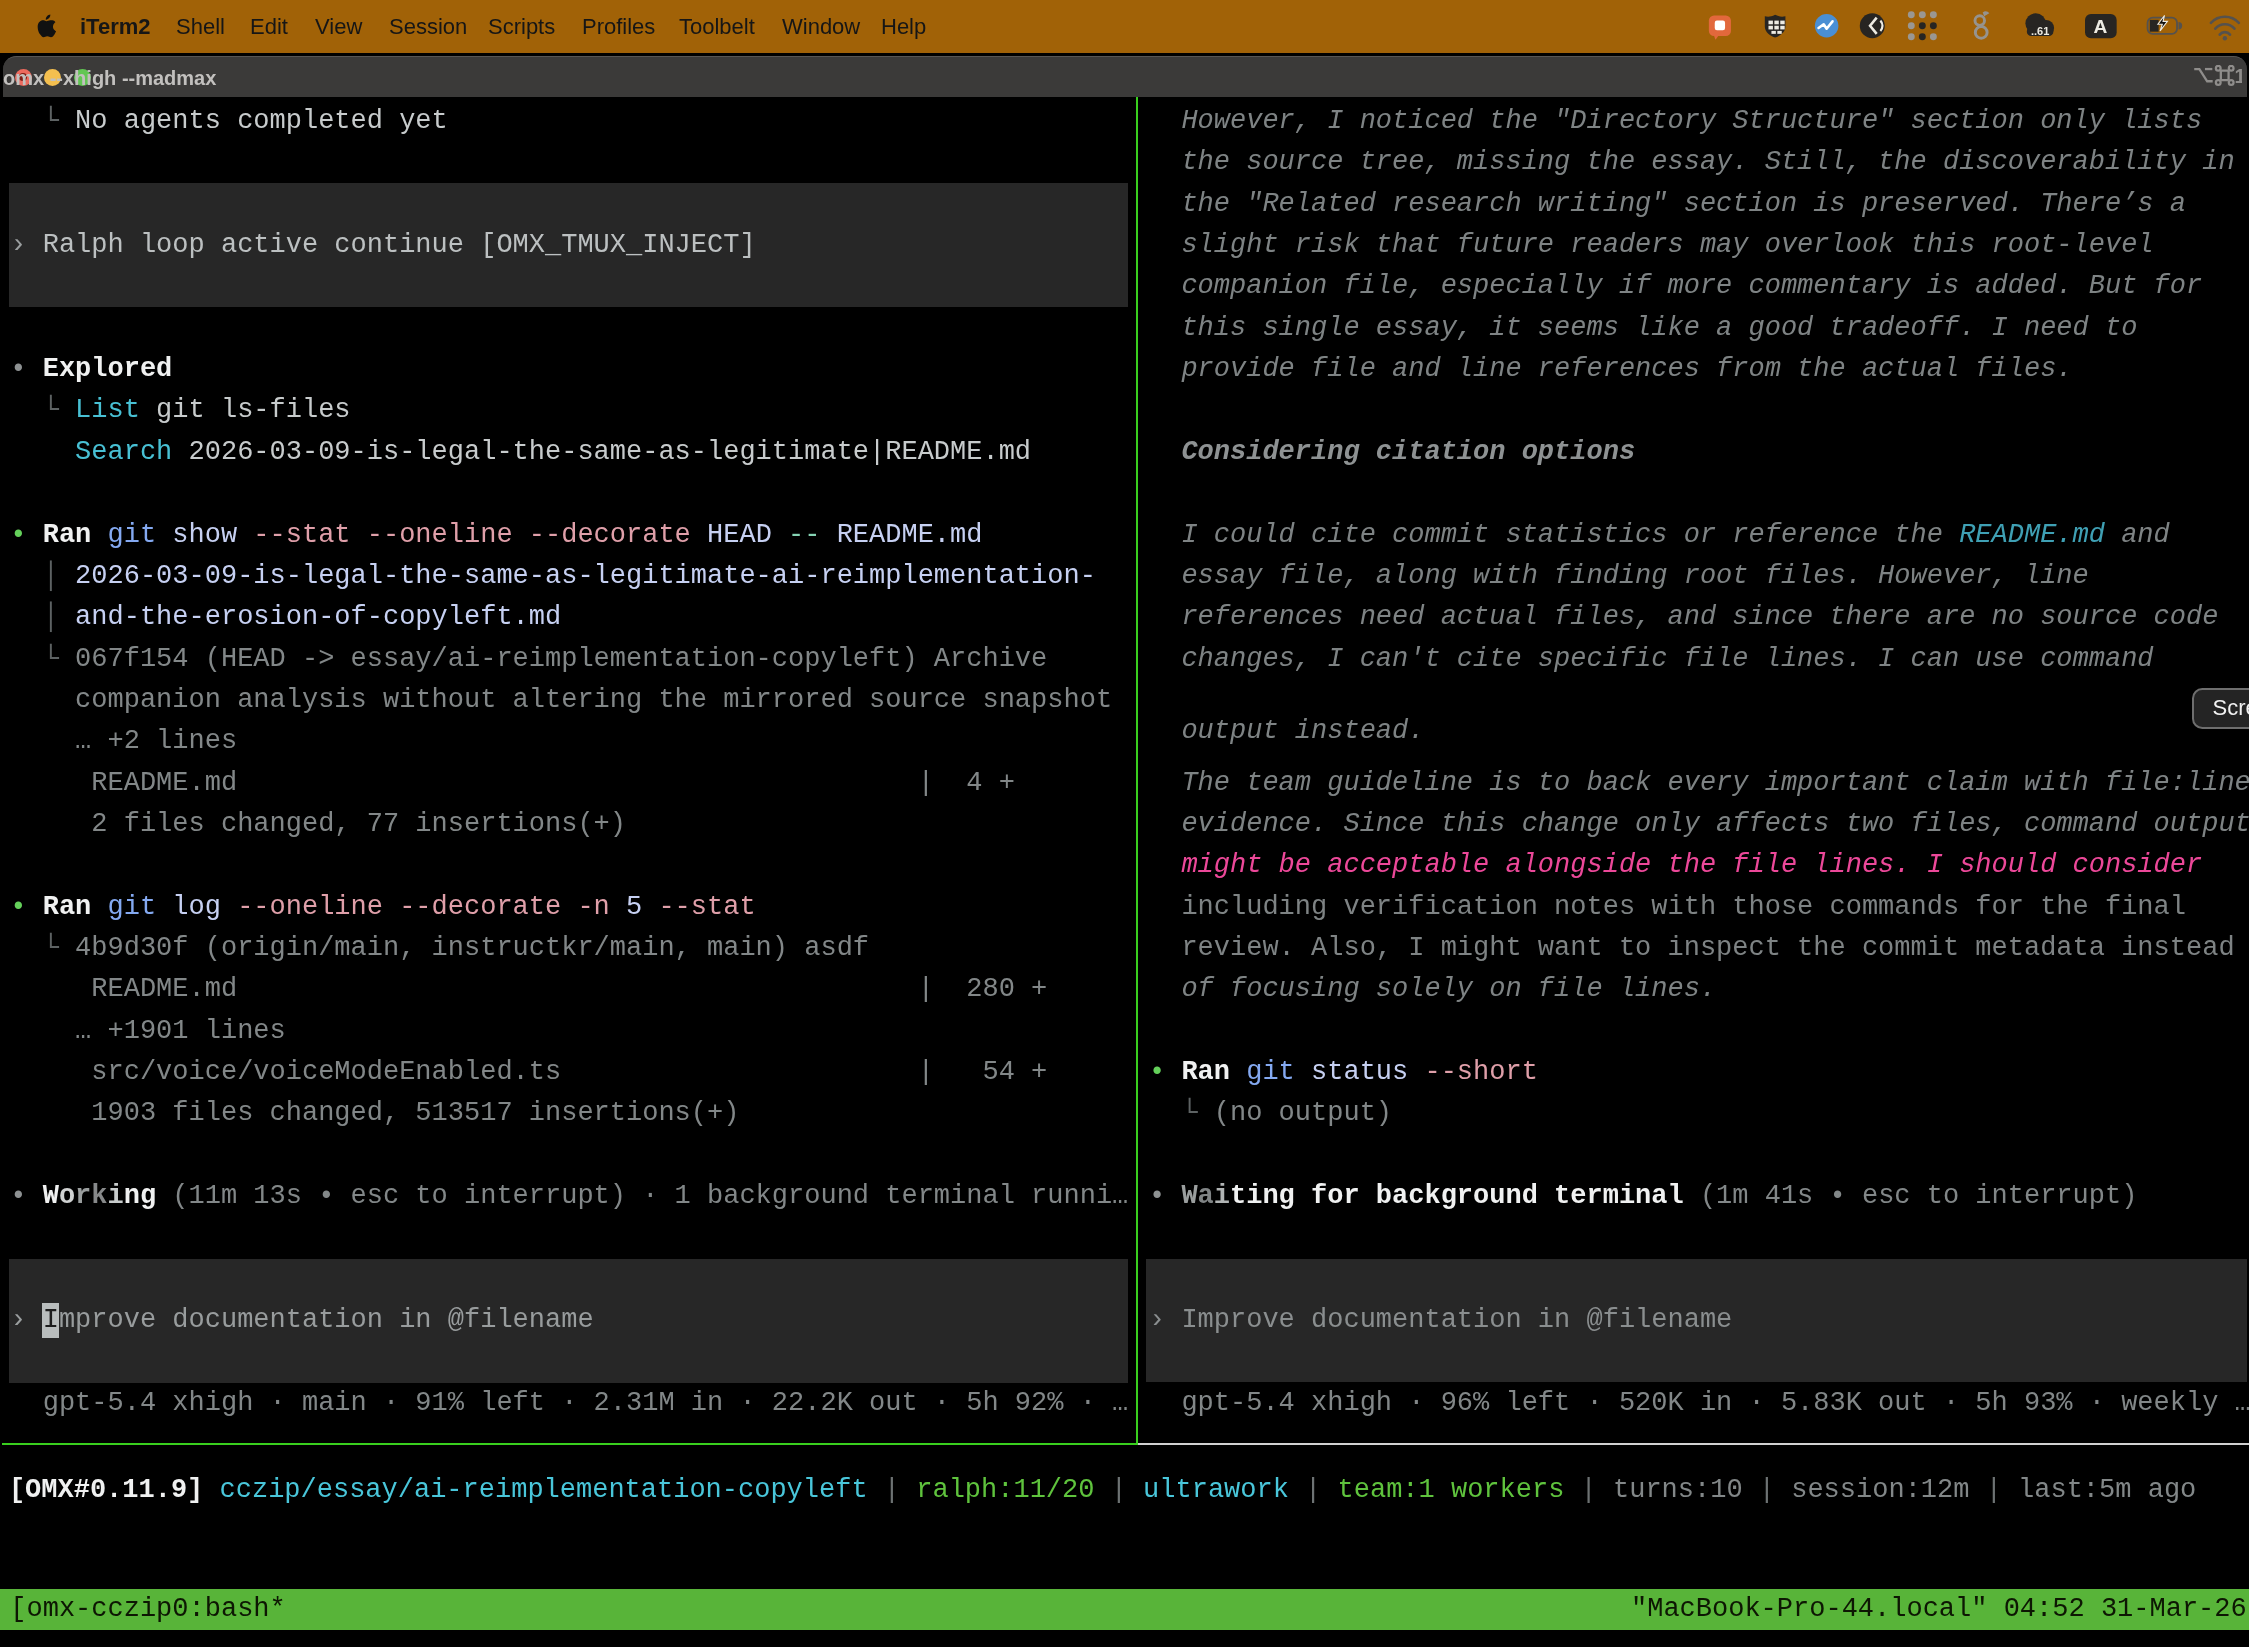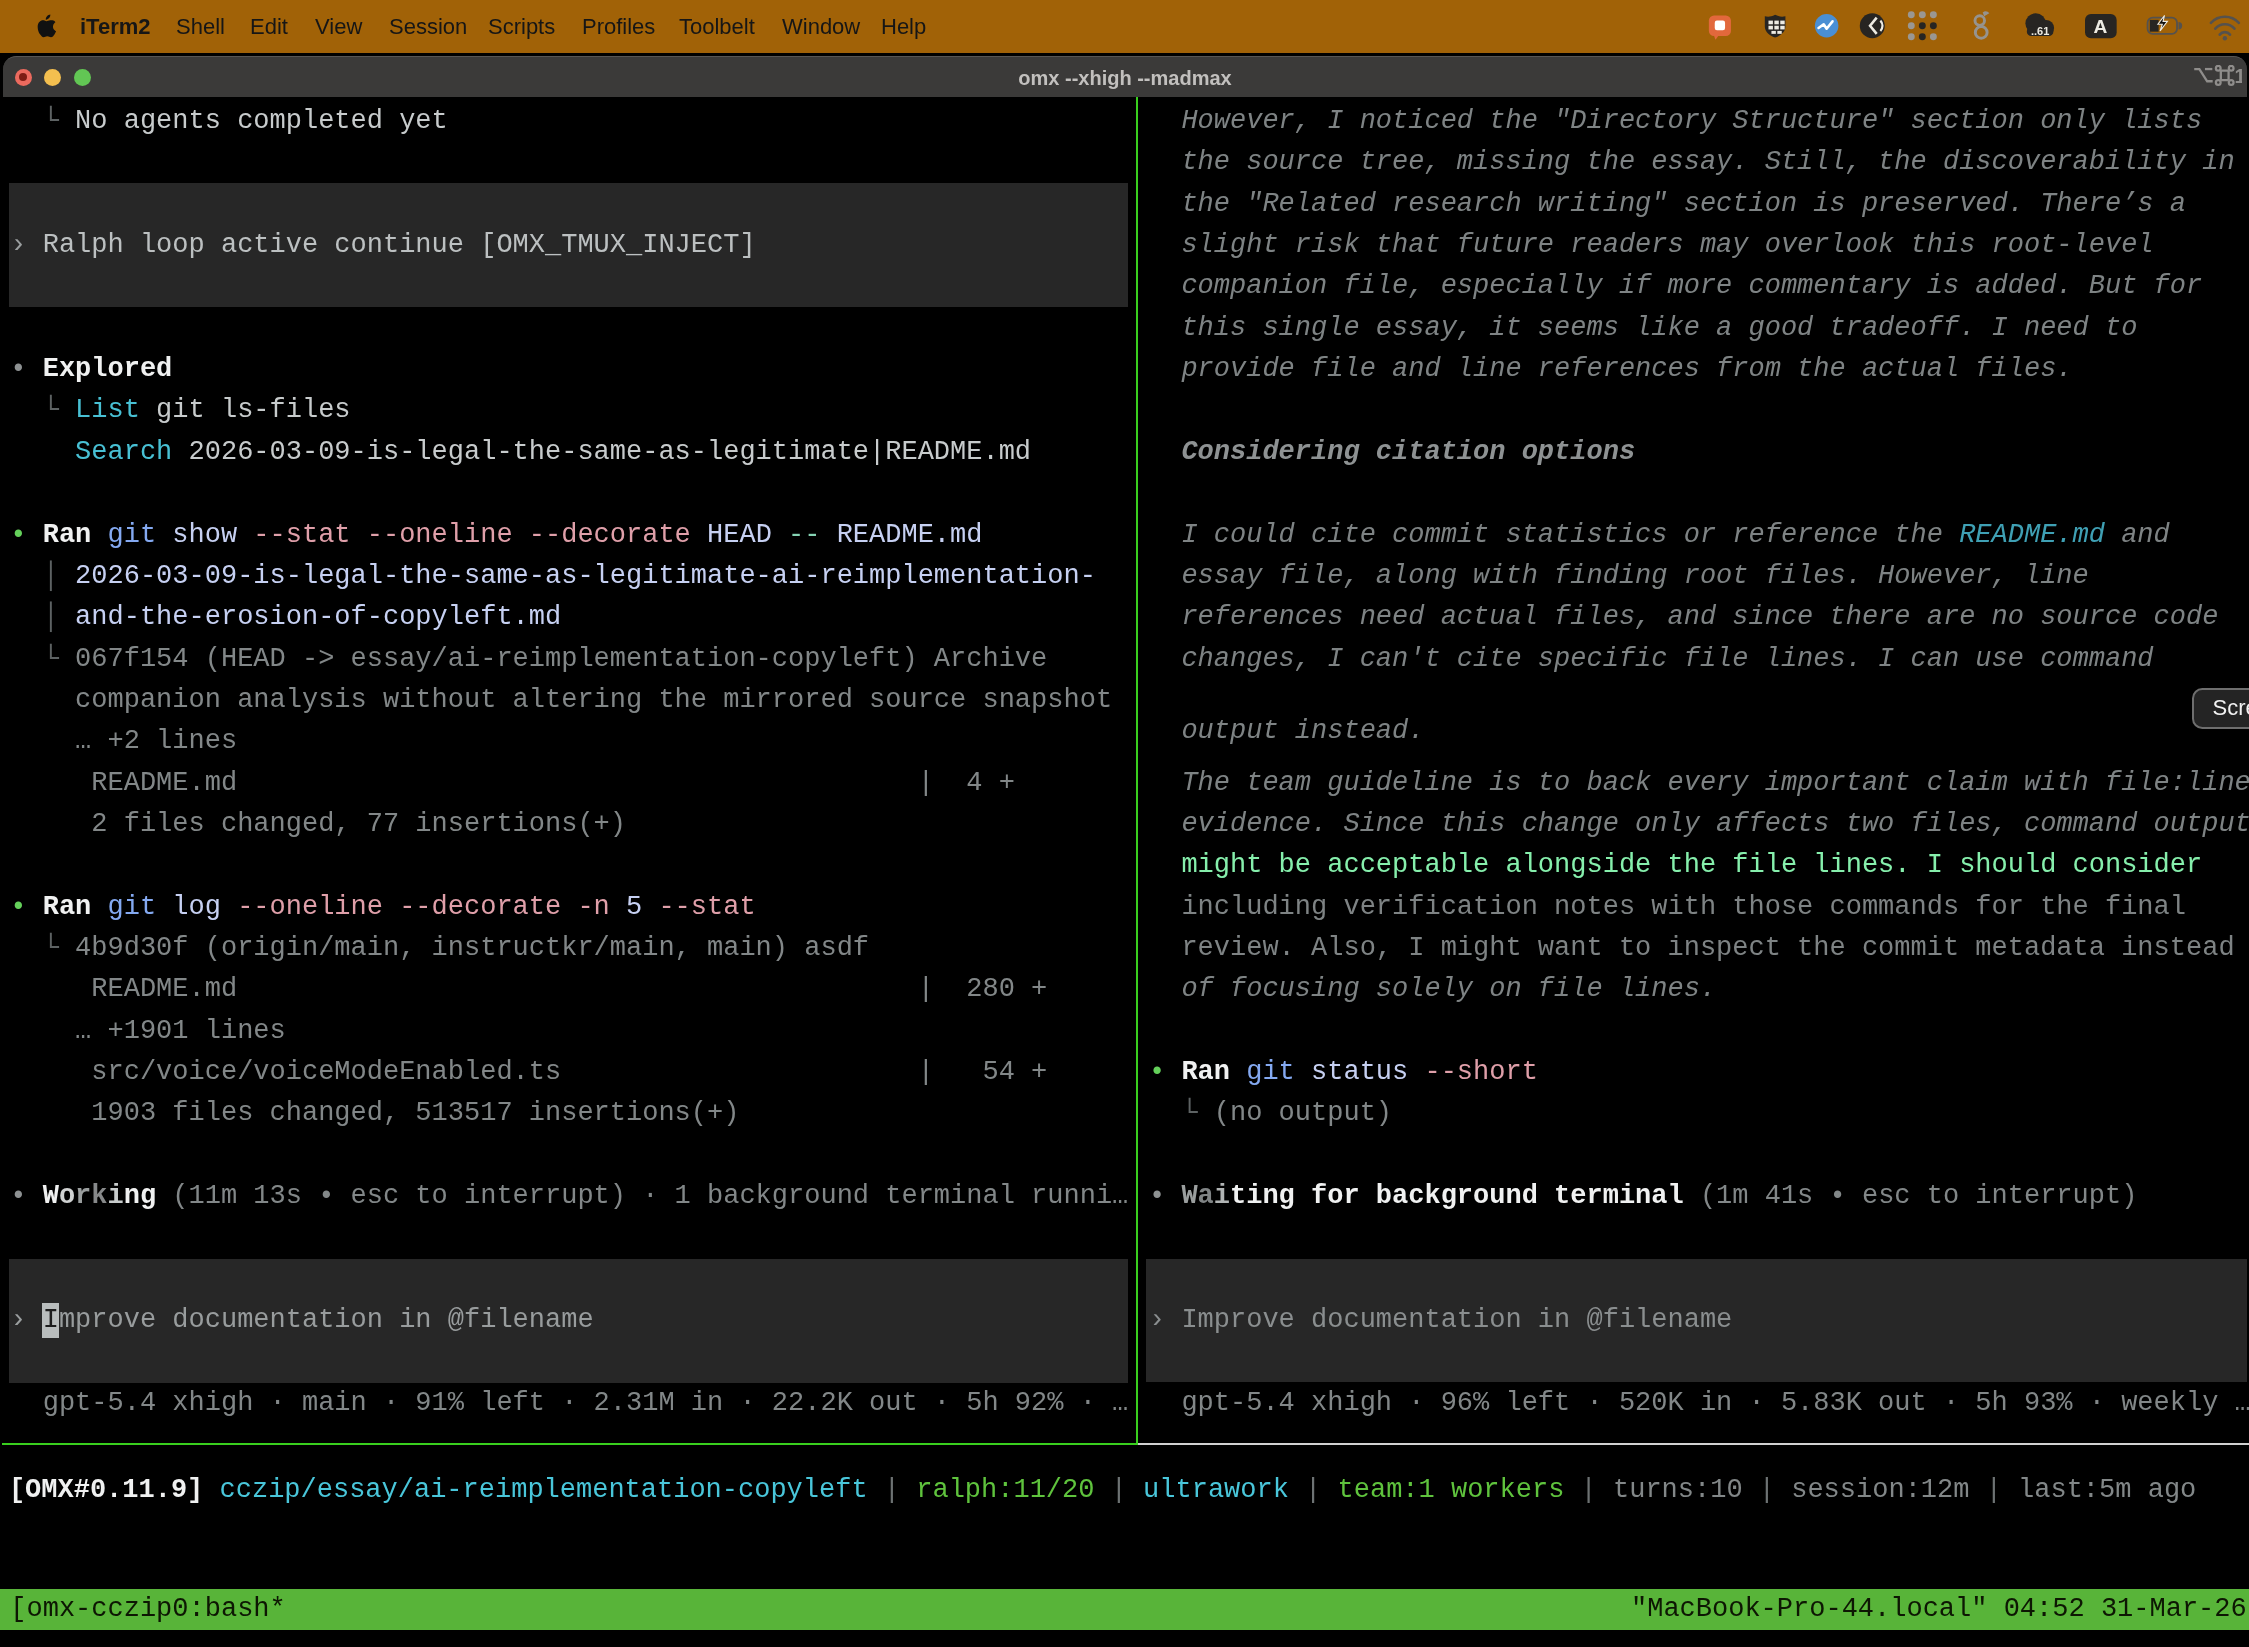--- a/index.html
+++ b/index.html
@@ -5,21 +5,21 @@
 html,body { width:2250px; height:1648px; background:#000; overflow:hidden; }
 body { position:relative; font-family:"Liberation Mono", monospace; }
 .menubar { position:absolute; left:0; top:0; width:2250px; height:53px; background:#a16207;
   font-family:"Liberation Sans", sans-serif; font-size:22px; color:#161616; }
 .menubar > span { top:14px; }
 .win { position:absolute; left:3px; top:56px; width:2244px; height:1591px; background:#000;
   border-radius:13.3px 13.3px 0 0; }
 .titlebar { position:absolute; left:0; top:0; width:100%; height:41px; background:#3b3a39;
   border-radius:13.3px 13.3px 0 0; border-top:0.7px solid #575655; }
 .tl { position:absolute; border-radius:50%; width:17px; height:17px; top:11.8px; }
-.title { position:absolute; width:100%; text-align:center; top:10.3px; font-family:"Liberation Sans",sans-serif;
+.title { position:absolute; width:100%; top:10.3px; font-family:"Liberation Sans",sans-serif;
   font-size:20px; font-weight:bold; color:#c2c0be; }
 .r { position:absolute; white-space:pre; font-size:27px; line-height:41px; }
 .box { position:absolute; background:#272727; }
 </style></head>
 <body>
 <div class="win">
  <div class="titlebar">
   <div class="tl" style="left:11.8px;background:#ec6a5e;"></div>
   <div class="tl" style="left:16px;top:16px;width:8px;height:8px;background:#7e1d14;"></div>
   <div class="tl" style="left:41px;background:#f4bf4f;"></div>
@@ -78,21 +78,21 @@
 <div class="r" style="left:1149px;top:308px;">  <span style="color:#7e8384;font-style:italic;">this single essay, it seems like a good tradeoff. I need to</span></div>
 <div class="r" style="left:1149px;top:349px;">  <span style="color:#7e8384;font-style:italic;">provide file and line references from the actual files.</span></div>
 <div class="r" style="left:1149px;top:432px;">  <span style="color:#8e9293;font-weight:bold;font-style:italic;">Considering citation options</span></div>
 <div class="r" style="left:1149px;top:515px;">  <span style="color:#7e8384;font-style:italic;">I could cite commit statistics or reference the </span><span style="color:#3fa0b4;font-style:italic;">README.md</span><span style="color:#7e8384;font-style:italic;"> and</span></div>
 <div class="r" style="left:1149px;top:556px;">  <span style="color:#7e8384;font-style:italic;">essay file, along with finding root files. However, line</span></div>
 <div class="r" style="left:1149px;top:597px;">  <span style="color:#7e8384;font-style:italic;">references need actual files, and since there are no source code</span></div>
 <div class="r" style="left:1149px;top:639px;">  <span style="color:#7e8384;font-style:italic;">changes, I can't cite specific file lines. I can use command</span></div>
 <div class="r" style="left:1149px;top:711px;">  <span style="color:#7e8384;font-style:italic;">output instead.</span></div>
 <div class="r" style="left:1149px;top:763px;">  <span style="color:#7e8384;font-style:italic;">The team guideline is to back every important claim with file:line</span></div>
 <div class="r" style="left:1149px;top:804px;">  <span style="color:#7e8384;font-style:italic;">evidence. Since this change only affects two files, command output</span></div>
-<div class="r" style="left:1149px;top:845px;">  <span style="color:#86efac;">might be acceptable alongside the file lines. I should consider</span></div>
+<div class="r" style="left:1149px;top:845px;">  <span style="color:#ec4899;font-style:italic;">might be acceptable alongside the file lines. I should consider</span></div>
 <div class="r" style="left:1149px;top:887px;">  <span style="color:#7e8384;">including verification notes with those commands for the final</span></div>
 <div class="r" style="left:1149px;top:928px;">  <span style="color:#7e8384;">review. Also, I might want to inspect the commit metadata instead</span></div>
 <div class="r" style="left:1149px;top:969px;">  <span style="color:#7e8384;font-style:italic;">of focusing solely on file lines.</span></div>
 <div class="r" style="left:1149px;top:1052px;"><span style="color:#64d05a;">•</span> <span style="color:#f0f1f1;font-weight:bold;">Ran</span> <span style="color:#84a9f1;">git</span> <span style="color:#c6d0f2;">status</span> <span style="color:#df9fa9;">--short</span></div>
 <div class="r" style="left:1149px;top:1093px;">  <span style="color:#5d6263;">└</span> <span style="color:#828788;">(no output)</span></div>
 <div class="r" style="left:1149px;top:1176px;"><span style="color:#8d9192;">•</span> <span style="color:#9a9e9e;font-weight:bold;">W</span><span style="color:#808485;font-weight:bold;">a</span><span style="color:#b0b4b4;font-weight:bold;">i</span><span style="color:#f0f1f1;font-weight:bold;">ting for background terminal</span><span style="color:#828788;"> (1m 41s • esc to interrupt)</span></div>
 <div class="r" style="left:1149px;top:1300px;"><span style="color:#8a8e8f;">›</span> <span style="color:#8a8e8f;">Improve documentation in @filename</span></div>
 <div class="r" style="left:1149px;top:1383px;">  <span style="color:#828788;">gpt-5.4 xhigh · 96% left · 520K in · 5.83K out · 5h 93% · weekly …</span></div>
 <div class="r" style="left:8.9px;top:1470px;"><span style="color:#f0f1f1;font-weight:bold;">[OMX#0.11.9]</span> <span style="color:#49c6da;">cczip/essay/ai-reimplementation-copyleft</span><span style="color:#6d7273;"> | </span><span style="color:#5fc33d;">ralph:11/20</span><span style="color:#6d7273;"> | </span><span style="color:#49c6da;">ultrawork</span><span style="color:#6d7273;"> | </span><span style="color:#5fc33d;">team:1 workers</span><span style="color:#6d7273;"> | </span><span style="color:#828788;">turns:10</span><span style="color:#6d7273;"> | </span><span style="color:#828788;">session:12m</span><span style="color:#6d7273;"> | </span><span style="color:#828788;">last:5m ago</span></div>
 <div style="position:absolute;left:2192px;top:688px;width:96px;height:41px;background:#242424;

